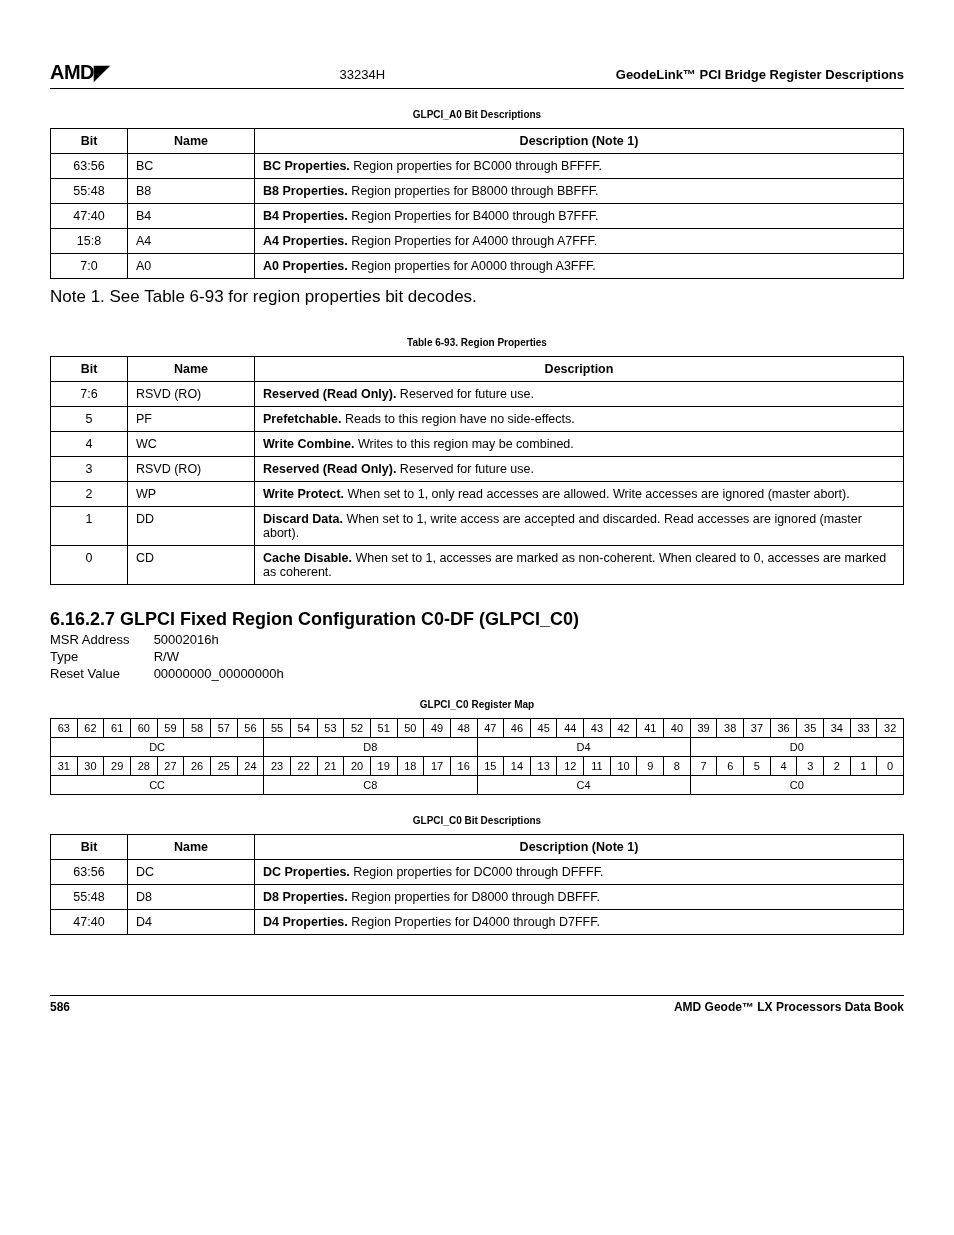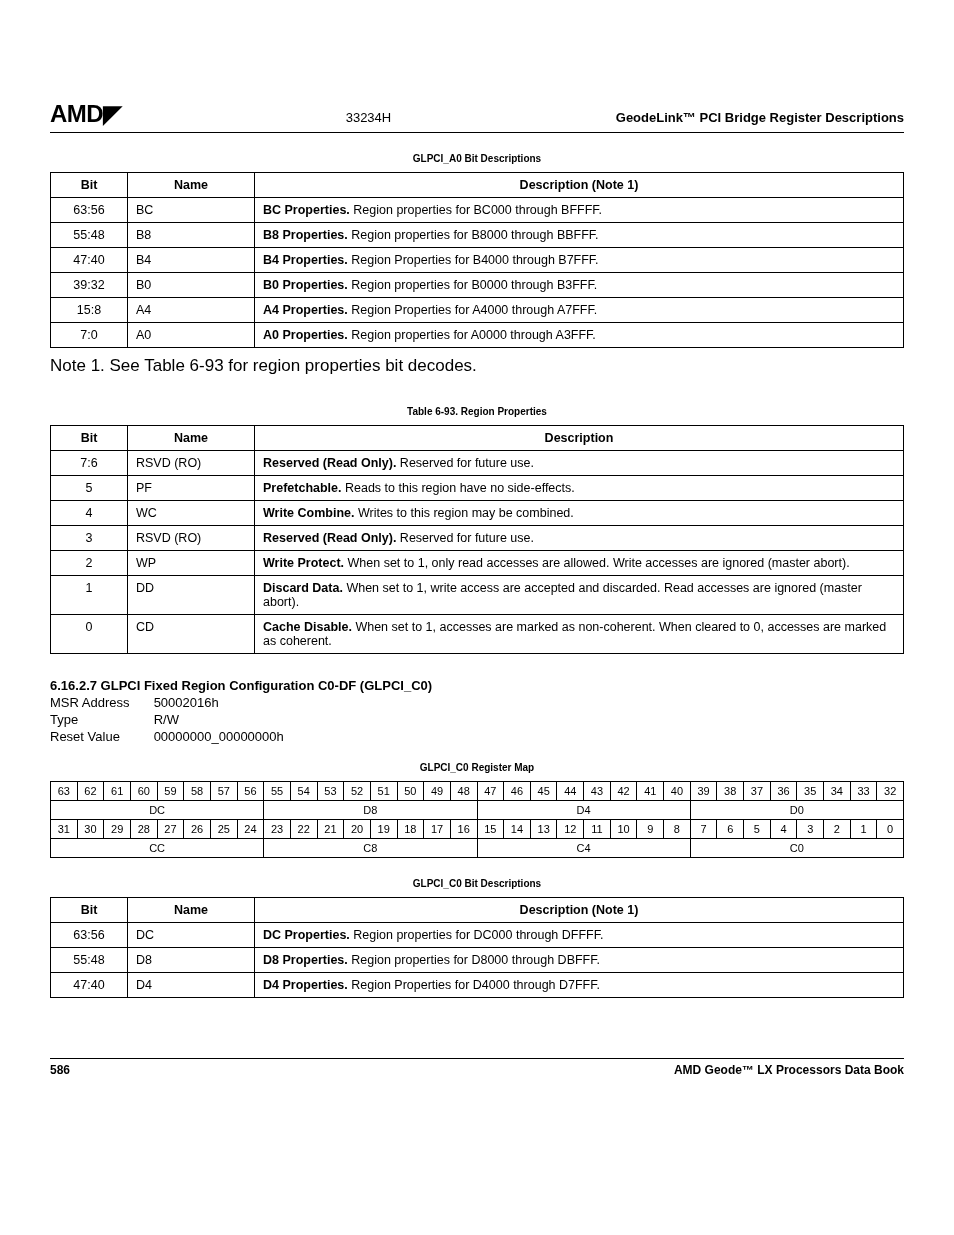--- a/index.html
+++ b/index.html
@@ -15,24 +15,23 @@
   .header-row {
     display: flex;
     justify-content: space-between;
     align-items: baseline;
     border-bottom: 1px solid #000;
     padding-bottom: 4px;
     margin-bottom: 20px;
   }
   .logo {
     font-weight: bold;
-    font-size: 24px;
+    font-size: 20px;
     font-family: Arial, sans-serif;
     letter-spacing: -0.5px;
-    margin-top: 40px;
   }
   .docnum {
     font-size: 13px;
   }
   .header-right {
     font-weight: bold;
     font-size: 13px;
   }
   .table-title {
     text-align: center;
@@ -58,21 +57,21 @@
   }
   table.data th.bit-col { width: 60px; text-align: center; }
   table.data th.name-col { width: 110px; }
   table.data td.bit-cell { text-align: center; }
   .note {
     font-size: 17px;
     margin: 6px 0 30px 0;
   }
   .section-head {
     font-weight: bold;
-    font-size: 13px;
+    font-size: 18px;
     margin-top: 20px;
   }
   .kv {
     font-size: 13px;
     margin: 2px 0;
   }
   .kv-label {
     display: inline-block;
     width: 100px;
   }
@@ -126,25 +125,20 @@
       </tr>
       <tr>
         <td class="bit-cell">55:48</td>
         <td>B8</td>
         <td><b class="inline">B8 Properties.</b> Region properties for B8000 through BBFFF.</td>
       </tr>
       <tr>
         <td class="bit-cell">47:40</td>
         <td>B4</td>
         <td><b class="inline">B4 Properties.</b> Region Properties for B4000 through B7FFF.</td>
-      </tr>
-      <tr>
-        <td class="bit-cell">39:32</td>
-        <td>B0</td>
-        <td><b class="inline">B0 Properties.</b> Region properties for B0000 through B3FFF.</td>
       </tr>
       <tr>
         <td class="bit-cell">15:8</td>
         <td>A4</td>
         <td><b class="inline">A4 Properties.</b> Region Properties for A4000 through A7FFF.</td>
       </tr>
       <tr>
         <td class="bit-cell">7:0</td>
         <td>A0</td>
         <td><b class="inline">A0 Properties.</b> Region properties for A0000 through A3FFF.</td>

